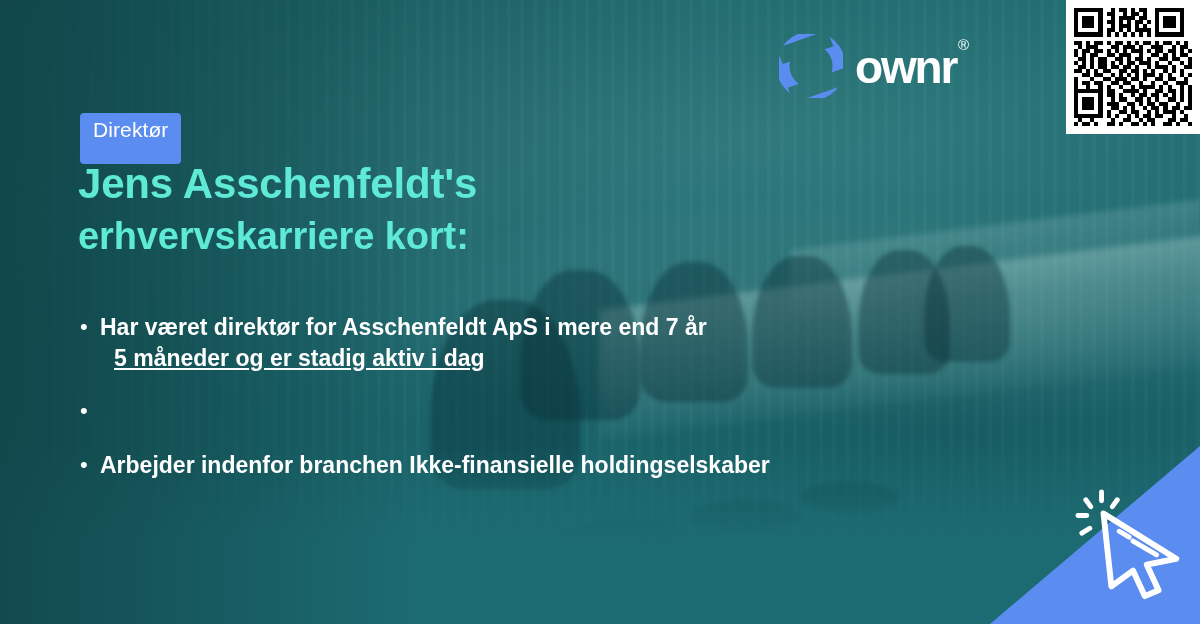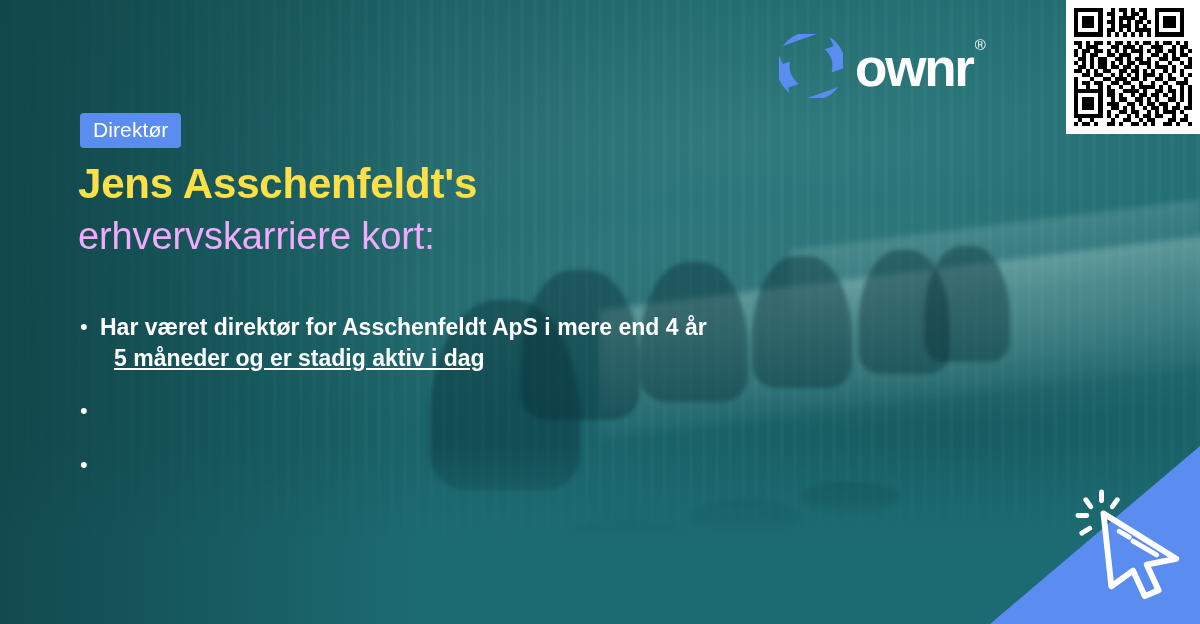--- a/index.html
+++ b/index.html
@@ -76,47 +76,47 @@
     left: 0; top: 0; bottom: 0;
     width: 420px;
     background: linear-gradient(90deg, rgba(16,70,74,0.88) 0%, rgba(18,80,84,0.55) 55%, rgba(18,80,84,0) 100%);
   }
 
   
   .badge {
     position: absolute;
     left: 80px;
     top: 113px;
-    padding: 5px 13px 7px 13px;
+    padding: 5px 13px 23px 13px;
     border-radius: 4px;
     color: #ffffff;
     font-size: 21px;
     line-height: 1.1;
     letter-spacing: 0.1px;
     background: #5b8cf0;
   }
 
   
   .title {
     position: absolute;
     left: 78px;
     top: 160px;
-    color: #fde047;
+    color: #5eead4;
     font-size: 42px;
     font-weight: bold;
     letter-spacing: -0.2px;
     white-space: nowrap;
   }
   .subtitle {
     position: absolute;
     left: 78px;
     top: 215px;
-    color: #f0abfc;
+    color: #5eead4;
     font-size: 38px;
-    font-weight: normal;
+    font-weight: bold;
     letter-spacing: -0.1px;
     white-space: nowrap;
   }
 
   
   .bullets {
     position: absolute;
     left: 80px;
     top: 312px;
     width: 900px;
@@ -155,21 +155,21 @@
     align-items: center;
     height: 66px;
   }
   .logo-mark {
     width: 64px;
     height: 64px;
     flex: 0 0 64px;
   }
   .logo-word {
     color: #ffffff;
-    font-size: 53px;
+    font-size: 46px;
     font-weight: bold;
     letter-spacing: -2.2px;
     line-height: 1;
     margin-left: 12px;
     position: relative;
     top: 1px;
   }
   .logo-reg {
     color: #ffffff;
     font-size: 15px;
@@ -237,31 +237,32 @@
   <div class="badge">Direktør</div>
 
   <div class="title">Jens Asschenfeldt's</div>
   <div class="subtitle">erhvervskarriere kort:</div>
 
   <div class="bullets">
 
     <div class="bullet-row">
       <span class="bullet-dot">•</span>
       <span class="bullet-text">
-        <span>Har været direktør for Asschenfeldt ApS i mere end 4 år</span>
+        <span>Har været direktør for Asschenfeldt ApS i mere end 7 år</span>
         <span class="bullet-cont">5 måneder og er stadig aktiv i dag</span>
       </span>
     </div>
 
     <div class="bullet-row" style="margin-bottom:24px;">
       <span class="bullet-dot">•</span>
     </div>
 
     <div class="bullet-row" style="margin-bottom:0;">
       <span class="bullet-dot">•</span>
+      <span class="bullet-text">Arbejder indenfor branchen Ikke-finansielle holdingselskaber</span>
     </div>
 
   </div>
 
   <div class="logo">
     <svg class="logo-mark" viewBox="0 0 64 64">
       <defs>
         <mask id="swooshMask">
           <rect x="0" y="0" width="64" height="64" fill="#fff"></rect>
 

